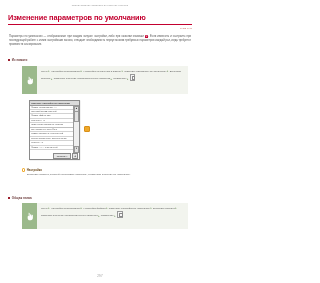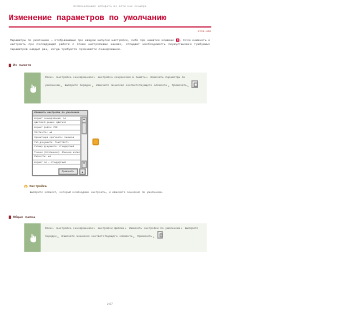--- a/index.html
+++ b/index.html
@@ -1,21 +1,21 @@
 <!DOCTYPE html>
 <html><head>
 <meta charset="utf-8">
 <style>
   html,body{margin:0;padding:0;}
   body{
     width:200px;height:283px;background:#ffffff;
     font-family:"Liberation Sans","DejaVu Sans",sans-serif;
     color:#3a3a3a;overflow:hidden;position:relative;
   }
-  .page{position:absolute;inset:0;font-family:Liberation Mono, monospace;}
+  .page{position:absolute;inset:0;}
 
   
   .runhead{
     position:absolute;top:4px;left:0;right:0;text-align:center;
     font-size:2.4px;letter-spacing:.15px;color:#8d8d8d;
   }
 
   
   .title-wrap{position:absolute;top:13px;left:8px;right:8px;}
   .title{

